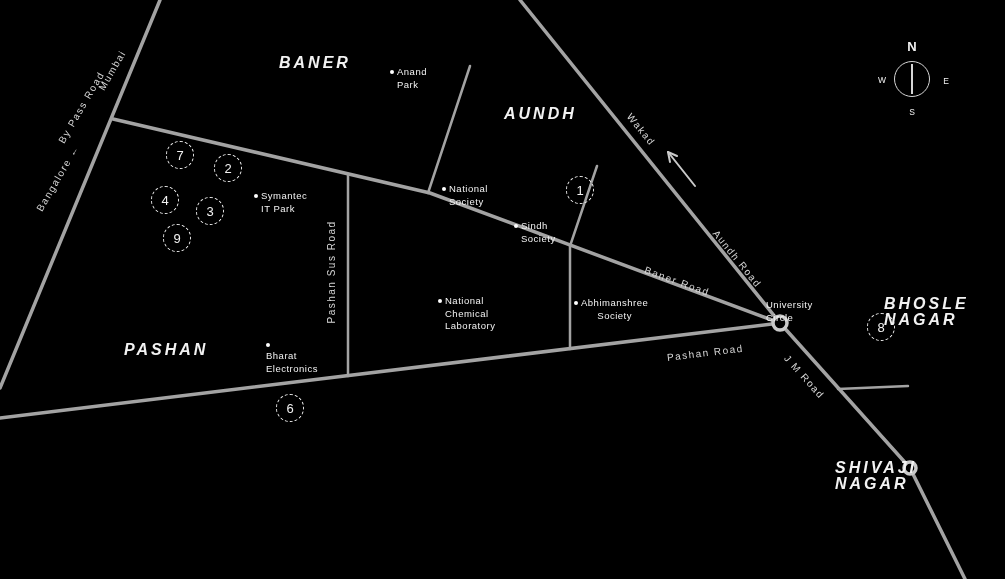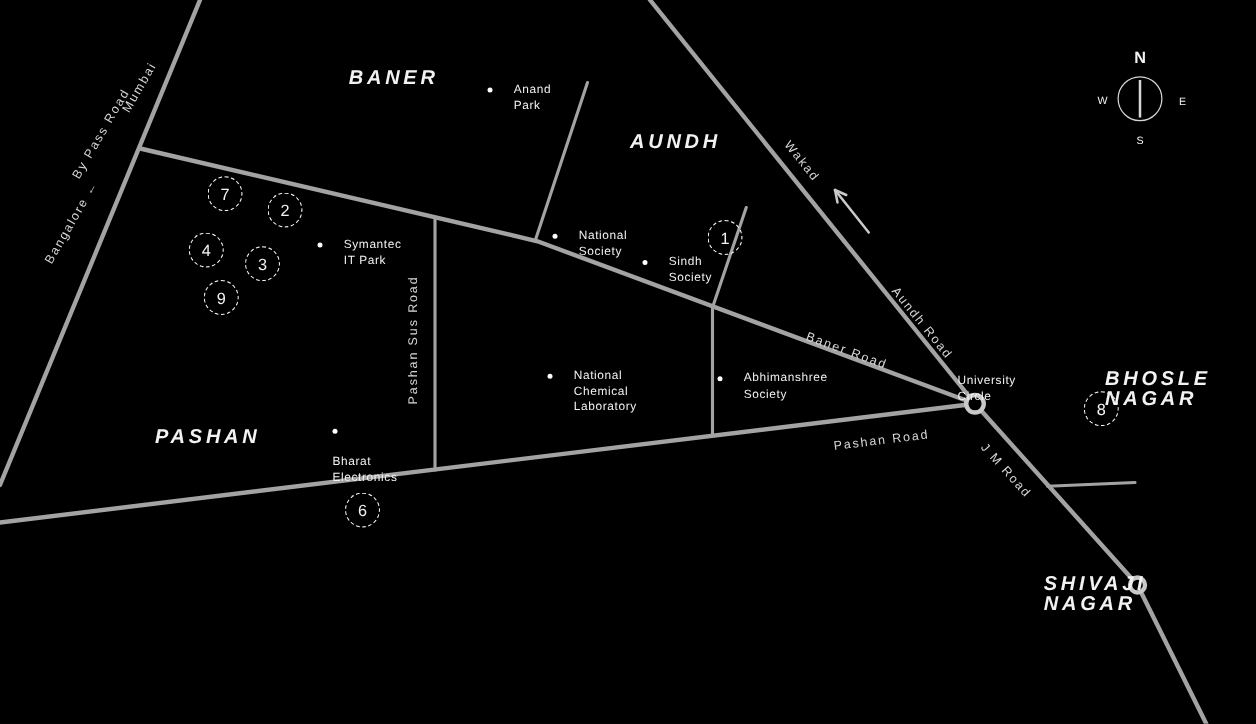--- a/index.html
+++ b/index.html
@@ -40,21 +40,21 @@
     position:absolute;
     transform-origin:0 50%;
     color:var(--muted-text);
     font-size:10px;
     letter-spacing:1.5px;
     white-space:nowrap;
   }
   .poi{
     position:absolute;
     display:flex;
-    gap:17px;
+    gap:3px;
     align-items:flex-start;
     color:var(--text);
   }
   .poi .dot{
     width:4px;height:4px;border-radius:50%;
     background:#fff;margin-top:4px;flex:none;
   }
   .poi-text{
     font-size:9.5px;
     line-height:12.5px;
@@ -140,32 +140,32 @@
   <div class="poi" style="left:254px;top:170px;margin-top:20px;">
     <span class="dot"></span>
     <span class="poi-text">Symantec
 IT Park</span>
   </div>
   <div class="poi" style="left:442px;top:183px;">
     <span class="dot"></span>
     <span class="poi-text">National
 Society</span>
   </div>
-  <div class="poi" style="left:514px;top:204px;">
+  <div class="poi" style="left:514px;top:220px;">
     <span class="dot"></span>
     <span class="poi-text">Sindh
 Society</span>
   </div>
   <div class="poi" style="left:438px;top:295px;">
     <span class="dot"></span>
     <span class="poi-text">National
 Chemical
 Laboratory</span>
   </div>
-  <div class="poi" style="left:574px;top:297px;">
+  <div class="poi" style="left:574px;top:297px;text-align:center;">
     <span class="dot"></span>
     <span class="poi-text">Abhimanshree
 Society</span>
   </div>
   <div class="poi" style="left:266px;top:339px;flex-direction:column;">
     <span class="dot"></span>
     <span class="poi-text">Bharat
 Electronics</span>
   </div>
   <div class="poi" style="left:766px;top:299px;">

